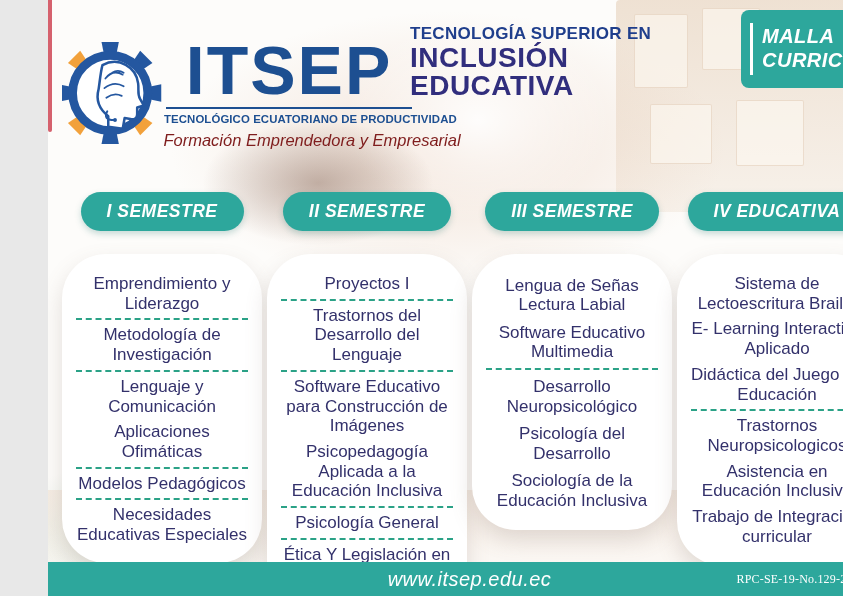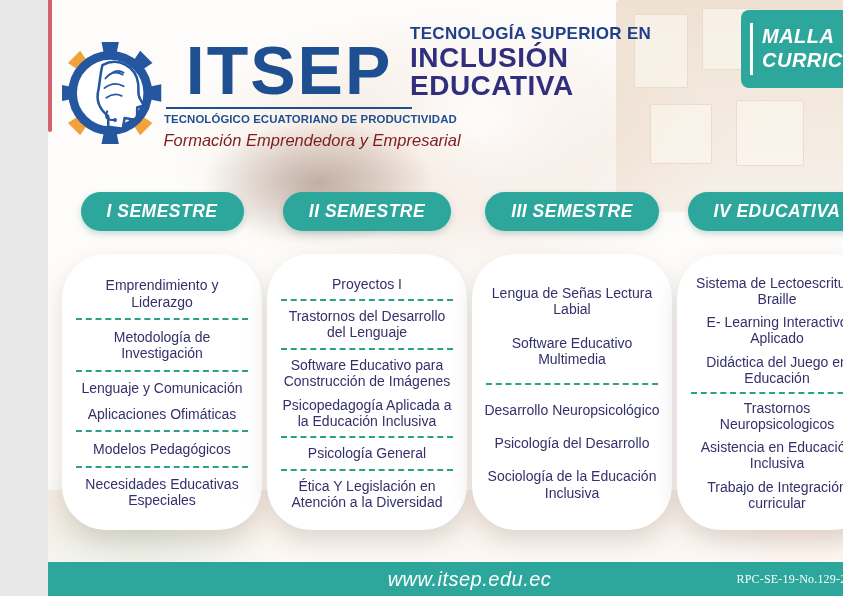--- a/index.html
+++ b/index.html
@@ -47,21 +47,21 @@
 
   
   .columns{position:absolute;left:20px;top:192px;width:803px;display:flex;justify-content:space-between;}
   .column{width:188px;display:flex;flex-direction:column;align-items:center;gap:14px;}
   .pill{background:var(--teal);color:#fff;font-weight:bold;font-style:italic;font-size:17.5px;
     letter-spacing:.5px;padding:0 26px;height:39px;border-radius:20px;display:flex;align-items:center;
     justify-content:center;white-space:nowrap;box-shadow:0 3px 6px rgba(40,120,110,.25);}
   .card{margin-top:9px;width:184px;min-height:244px;background:#fff;border-radius:44px;
     box-shadow:0 10px 22px rgba(120,100,90,.20);padding:17px 8px 15px 8px;
     display:flex;flex-direction:column;justify-content:space-evenly;box-sizing:content-box;}
-  .course{font-size:14px;line-height:1.16;color:var(--course-text);text-align:center;margin:3px 0;padding:0 4px;}
+  .course{font-size:17px;line-height:1.16;color:var(--course-text);text-align:center;margin:3px 0;padding:0 4px;}
   .divider{border-top:2px dashed var(--divider);width:94%;margin:2px auto;flex:none;}
 
   
   .footer{position:absolute;left:0;bottom:0;width:843px;height:34px;background:var(--teal);}
   .footer-site{position:absolute;left:50%;top:50%;transform:translate(-50%,-50%);
     color:#fff;font-style:italic;font-size:20px;letter-spacing:.5px;text-decoration:none;}
   .footer-code{position:absolute;right:26px;top:50%;transform:translateY(-50%);
     color:#fff;font-size:12px;letter-spacing:.2px;font-family:Liberation Serif, serif;}
 </style>
 </head>

